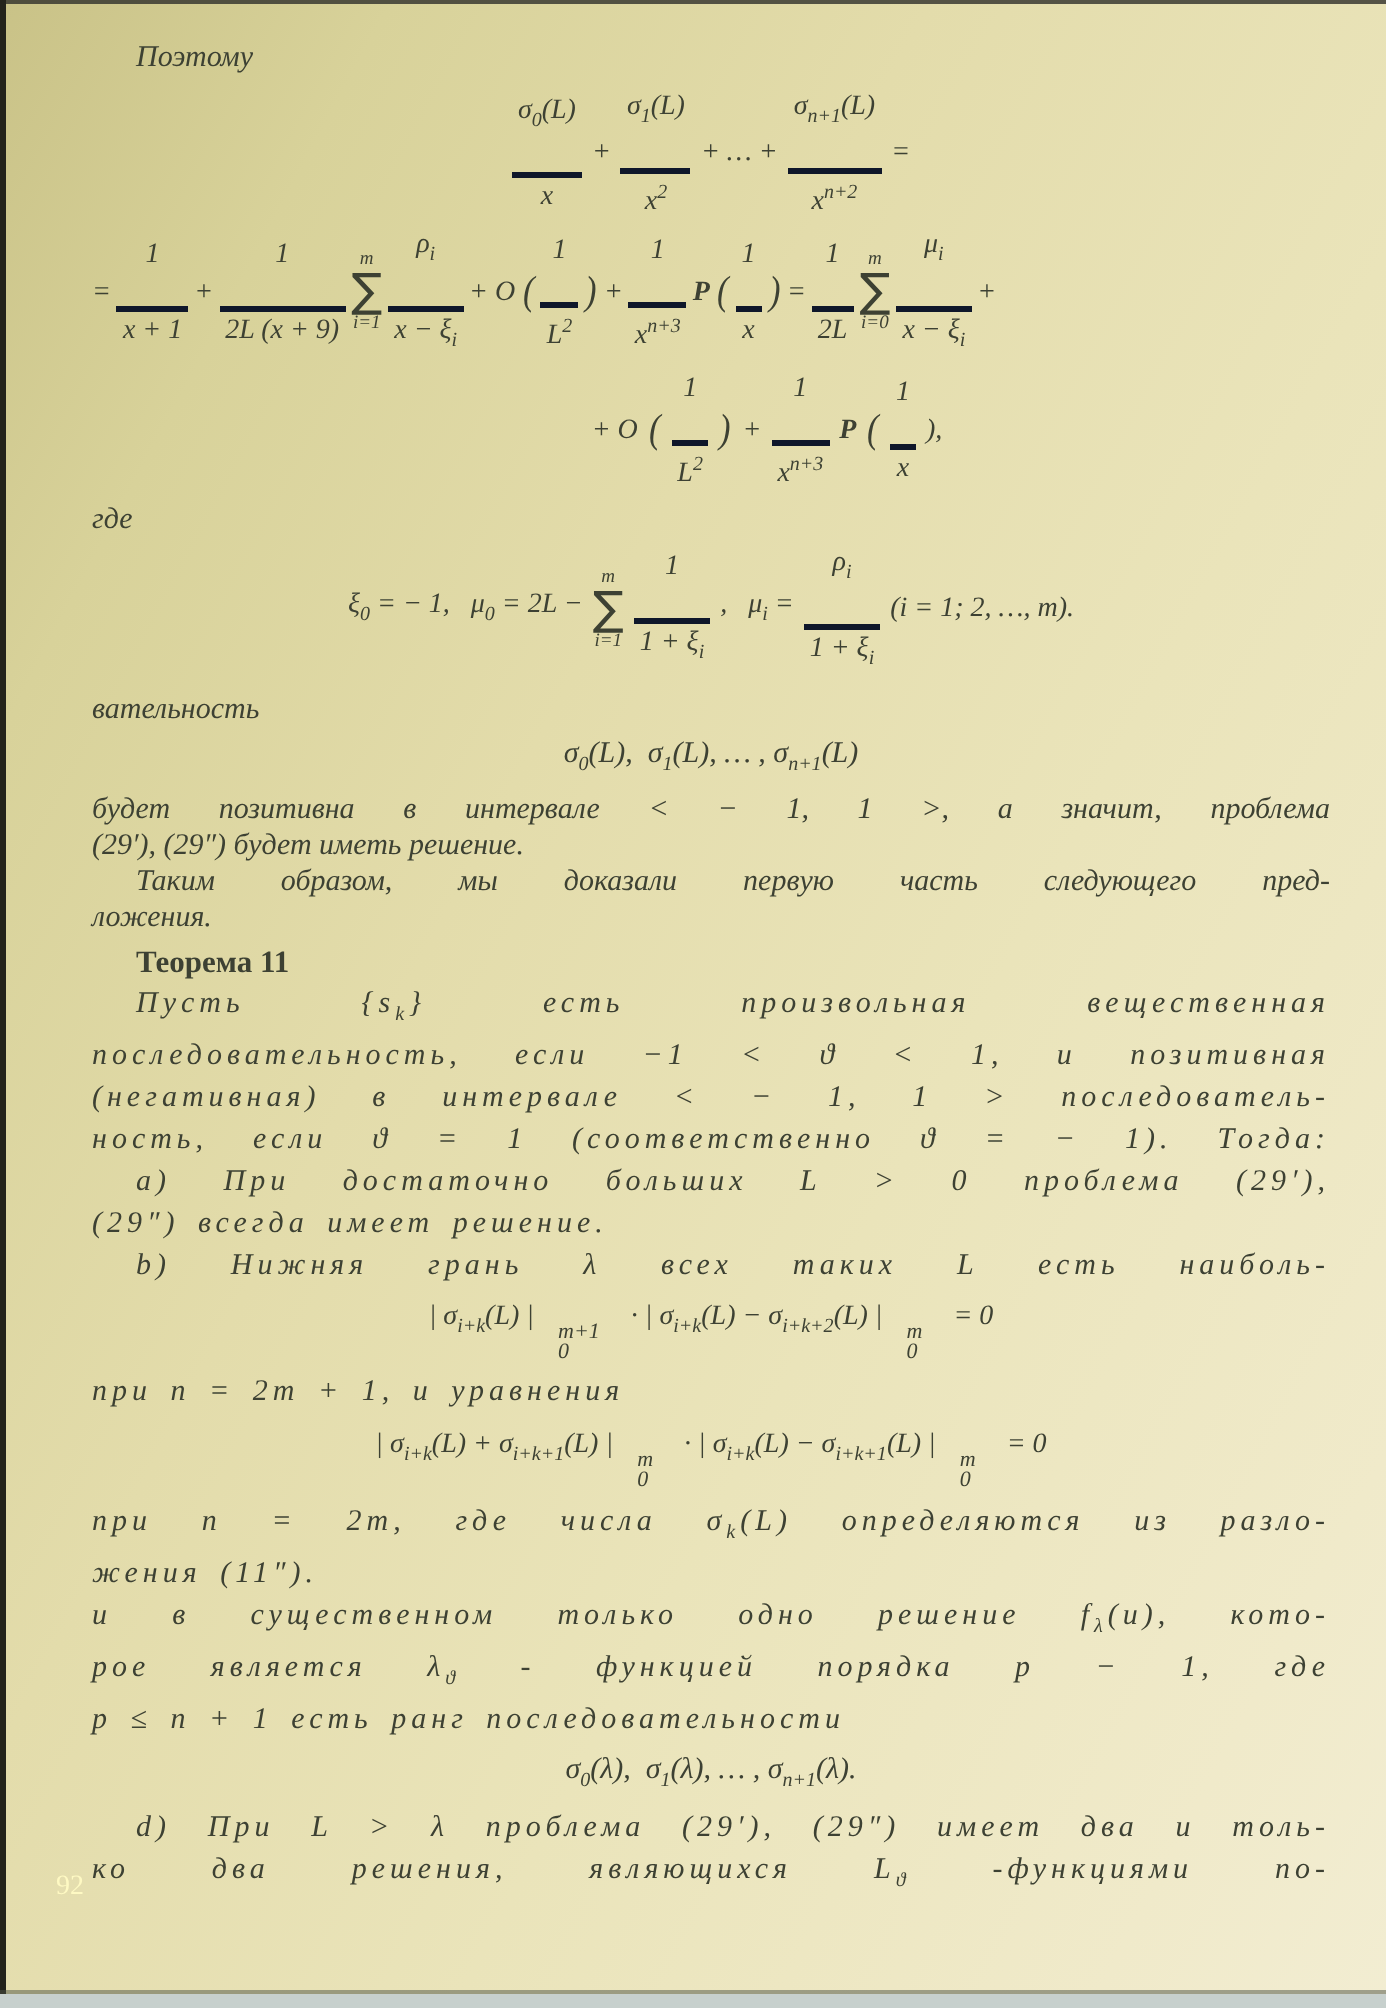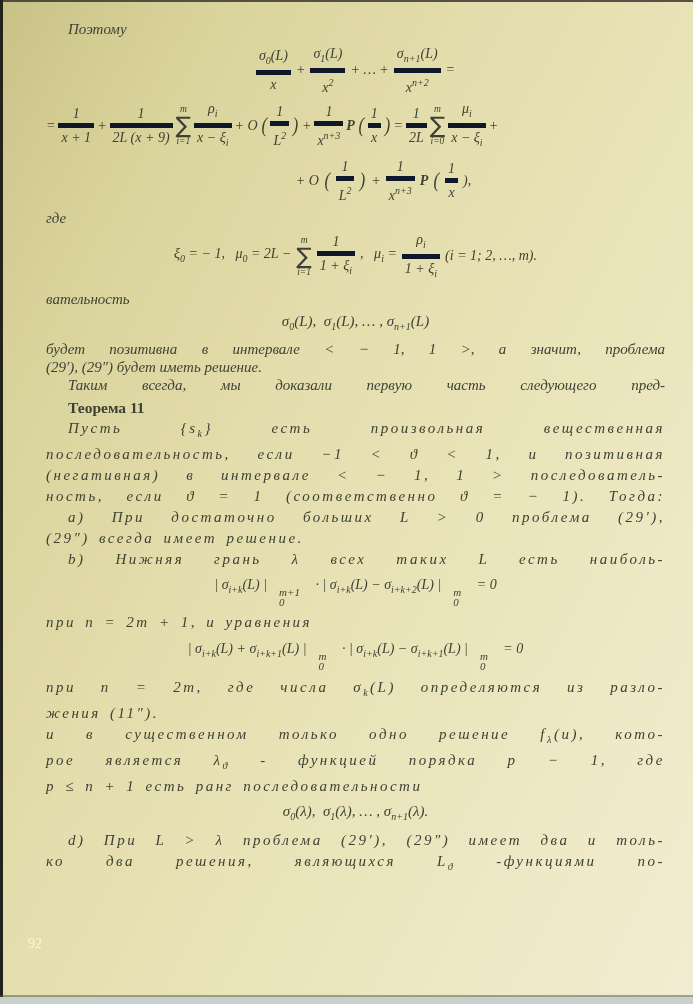--- a/index.html
+++ b/index.html
@@ -22,21 +22,21 @@
   .ind{text-indent:22px;}
   .sp{letter-spacing:2.5px;word-spacing:3px;line-height:21px;}
   .heading{font-weight:bold;font-size:15.5px;line-height:20px;text-indent:22px;margin-top:4px;}
   
   .formula{
     display:flex;align-items:center;justify-content:center;
     font-style:italic;font-size:14px;line-height:15px;gap:5px;white-space:nowrap;
   }
   .formula.wide{justify-content:flex-start;gap:3px;}
   .frac{display:inline-block;text-align:center;vertical-align:middle;}
-  .frac .num{display:block;border-bottom:5px solid #0f172a;padding:1px 3px 2px;}
+  .frac .num{display:block;border-bottom:3px solid #0f172a;padding:1px 3px 18px;}
   .frac .den{display:block;padding:2px 3px 0;}
   .sum{display:inline-flex;flex-direction:column;align-items:center;line-height:1;vertical-align:middle;}
   .sum .lim{font-size:9.5px;font-style:italic;line-height:10px;}
   .sum .sig{font-size:23px;line-height:22px;font-style:normal;font-family:"DejaVu Sans","Liberation Sans",sans-serif;}
   .par{font-size:1.45em;font-weight:300;transform:scaleX(.85);display:inline-block;}
   .frp{font-weight:bold;}
   .st{display:inline-flex;flex-direction:column;align-items:flex-start;font-size:11px;line-height:10px;vertical-align:-7px;margin:0 12px;font-style:italic;}
   sub,sup{font-size:10px;}
   .pagenum{position:absolute;left:28px;bottom:52px;font-size:14px;color:#fef9c3;}
   .shift-r{transform:translateX(28px);}
@@ -178,21 +178,22 @@
   <div class="formula" style="margin:6px 0;font-size:15px;">
     <span>σ<sub>0</sub>(L),&nbsp;&nbsp;σ<sub>1</sub>(L), … ,&nbsp;σ<sub>n+1</sub>(L)</span>
   </div>
 
   <div class="para">
     <div class="t jl">будет позитивна  в  интервале  &lt; − 1,  1 &gt;,  а значит,  проблема</div>
     <div class="t">(29′), (29″) будет иметь решение.</div>
   </div>
 
   <div class="para">
-    <div class="t jl ind">Таким всегда,  мы  доказали  первую часть  следующего пред-</div>
+    <div class="t jl ind">Таким образом,  мы  доказали  первую часть  следующего пред-</div>
+    <div class="t">ложения.</div>
   </div>
 
   <div class="heading">Теорема 11</div>
 
   <div class="para">
     <div class="t sp jl ind">Пусть {s<sub>k</sub>} есть произвольная вещественная</div>
     <div class="t sp jl">последовательность, если −1 &lt; ϑ &lt; 1, и позитивная</div>
     <div class="t sp jl">(негативная) в интервале &lt; − 1, 1 &gt; последователь-</div>
     <div class="t sp jl">ность, если ϑ = 1 (соответственно ϑ = − 1). Тогда:</div>
   </div>

